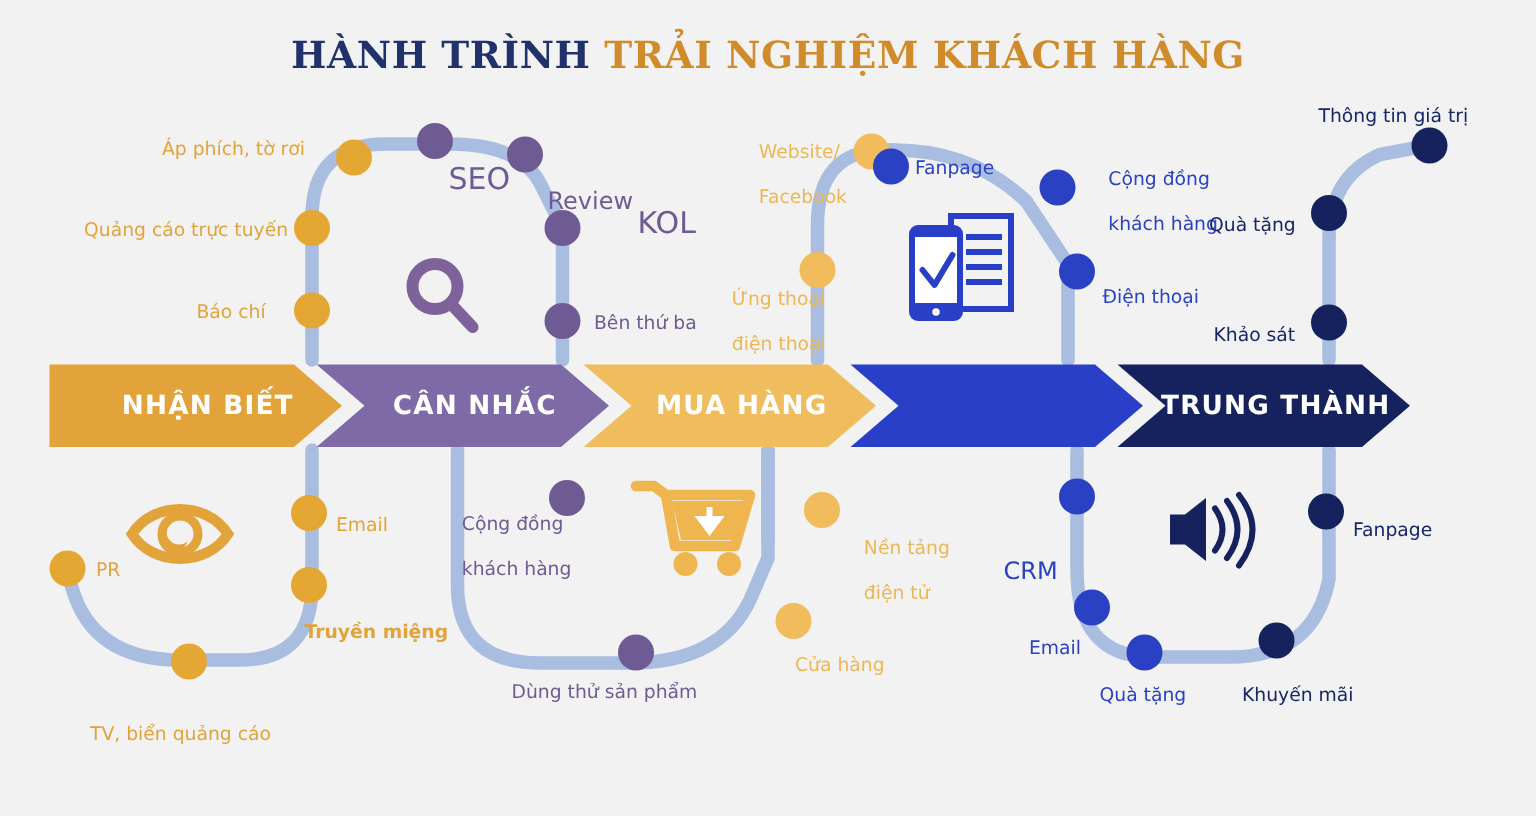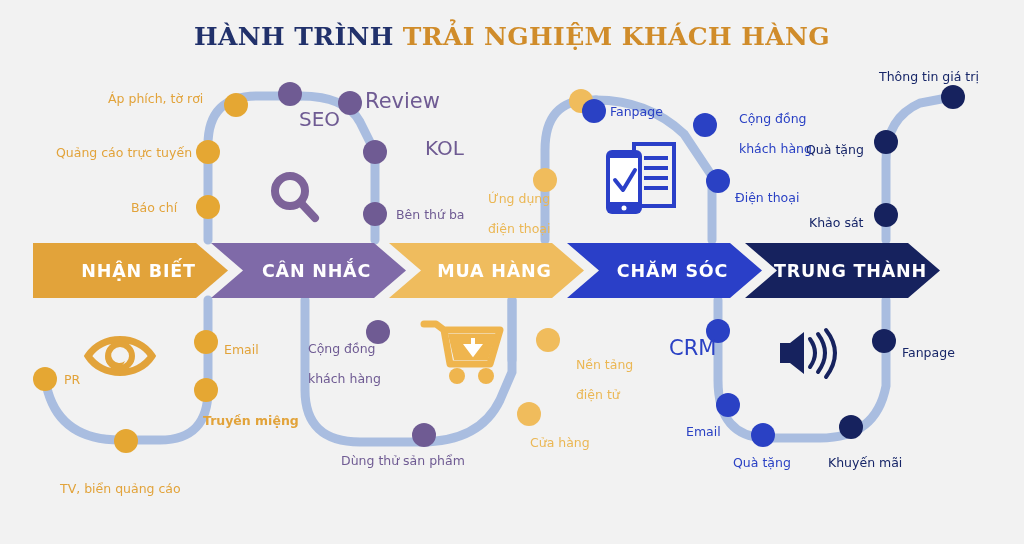--- a/index.html
+++ b/index.html
@@ -26,21 +26,21 @@
   .title .t2{color:#d08c2a;}
 
   .lbl{
     position:absolute;
     font-family:"DejaVu Sans", sans-serif;
     font-size:12.5px;
     line-height:15px;
     white-space:pre;
   }
   .lbl.big{font-size:20px;font-weight:400;margin-left:29px;}
-  .lbl.mid{font-size:21px;}
+  .lbl.mid{font-size:16px;margin-top:32px;}
   .c-gold{color:#e2a33a;}
   .c-gold2{color:#ebb754;}
   .c-purple{color:#6f5b93;}
   .c-blue{color:#2a41c4;}
   .c-navy{color:#172668;}
 
   .ra{position:absolute;top:243px;height:55px;}
   .ra .txt{
     position:absolute;left:0;top:0;width:100%;height:100%;
     display:flex;align-items:center;justify-content:center;
@@ -176,23 +176,20 @@
 
   <div class="ra" style="left:33px;width:195px;">
     <div class="txt">NHẬN BIẾT</div>
   </div>
   <div class="ra" style="left:211px;width:195px;">
     <div class="txt">CÂN NHẮC</div>
   </div>
   <div class="ra" style="left:389px;width:195px;">
     <div class="txt">MUA HÀNG</div>
   </div>
-  <div class="ra" style="left:567px;width:195px;">
-    <div class="txt">CHĂM SÓC</div>
-  </div>
   <div class="ra" style="left:745px;width:195px;">
     <div class="txt">TRUNG THÀNH</div>
   </div>
 
   <div class="lbl c-gold" style="left:108px;top:91px;">Áp phích, tờ rơi</div>
   <div class="lbl c-gold" style="left:56px;top:145px;">Quảng cáo trực tuyến</div>
   <div class="lbl c-gold" style="left:131px;top:200px;">Báo chí</div>
   <div class="lbl c-gold" style="left:64px;top:372px;">PR</div>
   <div class="lbl c-gold" style="left:60px;top:461px;margin-top:20px;">TV, biển quảng cáo</div>
   <div class="lbl c-gold" style="left:203px;top:413px;font-weight:bold;">Truyền miệng</div>
@@ -201,22 +198,26 @@
   <div class="lbl big c-purple" style="left:270px;top:112px;">SEO</div>
   <div class="lbl mid c-purple" style="left:365px;top:94px;">Review</div>
   <div class="lbl big c-purple" style="left:396px;top:141px;">KOL</div>
   <div class="lbl c-purple" style="left:396px;top:207px;">Bên thứ ba</div>
   <div class="lbl c-purple" style="left:292px;top:326px;">
     <span>Cộng đồng</span><br>
     <span>khách hàng</span>
   </div>
   <div class="lbl c-purple" style="left:341px;top:453px;text-align:right;">Dùng thử sản phẩm</div>
 
+  <div class="lbl c-gold2" style="left:490px;top:78px;">
+    <span>Website/</span><br>
+    <span>Facebook</span>
+  </div>
   <div class="lbl c-gold2" style="left:472px;top:176px;">
-    <span>Ứng dụng</span><br>
+    <span>Ứng thoại</span><br>
     <span>điện thoại</span>
   </div>
   <div class="lbl c-gold2" style="left:560px;top:342px;">
     <span>Nền tảng</span><br>
     <span>điện tử</span>
   </div>
   <div class="lbl c-gold2" style="left:530px;top:435px;">Cửa hàng</div>
 
   <div class="lbl c-blue" style="left:610px;top:104px;">Fanpage</div>
   <div class="lbl c-blue" style="left:723px;top:96px;">

